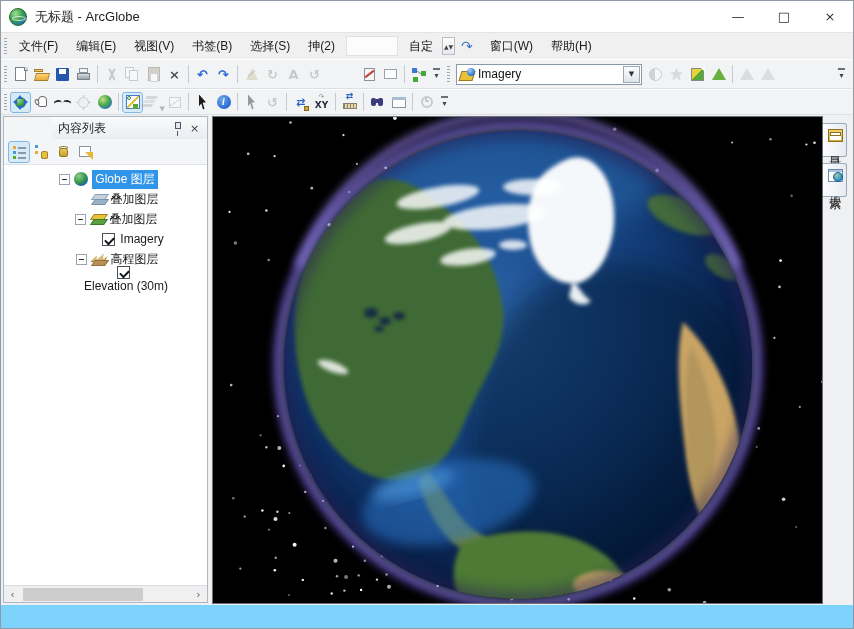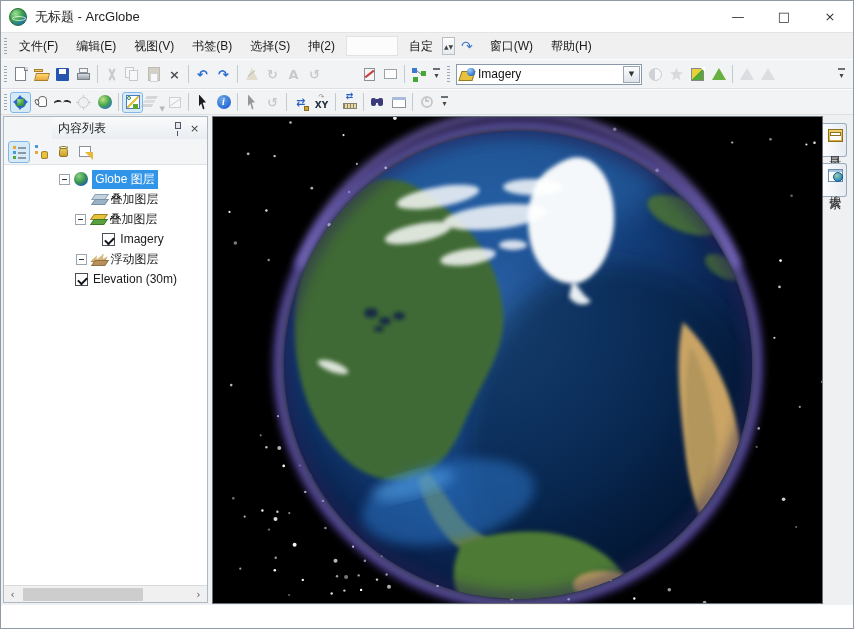--- a/index.html
+++ b/index.html
@@ -1,17 +1,17 @@
 <!DOCTYPE html>
 <html><head>
 <meta charset="utf-8">
 <style>
   *{box-sizing:border-box;margin:0;padding:0;}
   html,body{background:#c8c8c8;font-family:"Liberation Sans","DejaVu Sans",sans-serif;}
-  .window{position:relative;width:854px;height:629px;background:#ffffff;border:1px solid #8f9aa6;overflow:hidden;}
+  .window{position:relative;width:854px;height:629px;background:#7dd3fc;border:1px solid #8f9aa6;overflow:hidden;}
 
   
   .titlebar{height:32px;background:#fff;display:flex;align-items:center;padding-left:8px;border-bottom:1px solid #e4e4e4;}
   .app-icon{width:18px;height:18px;border-radius:50%;background:radial-gradient(circle at 35% 30%,#9fe09a,#3aa04a 45%,#1b6cc0 78%,#114a86);border:1px solid #2a6a2a;position:relative;flex:0 0 auto;}
   .app-icon::after{content:"";position:absolute;left:2px;top:7px;width:12px;height:3px;border-radius:50%;border:1px solid rgba(255,255,255,.7);}
   .title-text{font-size:13px;color:#222;margin-left:8px;flex:1 1 auto;}
   .win-controls{display:flex;height:100%;}
   .win-btn{width:46px;height:100%;display:flex;align-items:center;justify-content:center;font-size:13px;color:#333;font-family:"DejaVu Sans",sans-serif;}
 
   
@@ -442,23 +442,23 @@
           <span class="t-stack st-drape"></span>
           <span>叠加图层</span>
         </div>
         <div class="trow" style="padding-left:55px;">
           <span class="cb"></span>
           <span>Imagery</span>
         </div>
         <div class="trow" style="padding-left:23px;">
           <span class="exp"></span>
           <span class="t-stack st-elev"></span>
-          <span>浮动图层</span>
+          <span>高程图层</span>
         </div>
-        <div class="trow" style="padding-left:41px;">
+        <div class="trow" style="padding-left:41px;flex-direction:column;">
           <span class="cb"></span>
           <span>Elevation (30m)</span>
         </div>
       </div>
       <div class="toc-hscroll">
         <span class="sc-btn">‹</span>
         <span class="sc-thumb"></span>
         <span class="sc-track"></span>
         <span class="sc-btn">›</span>
       </div>

